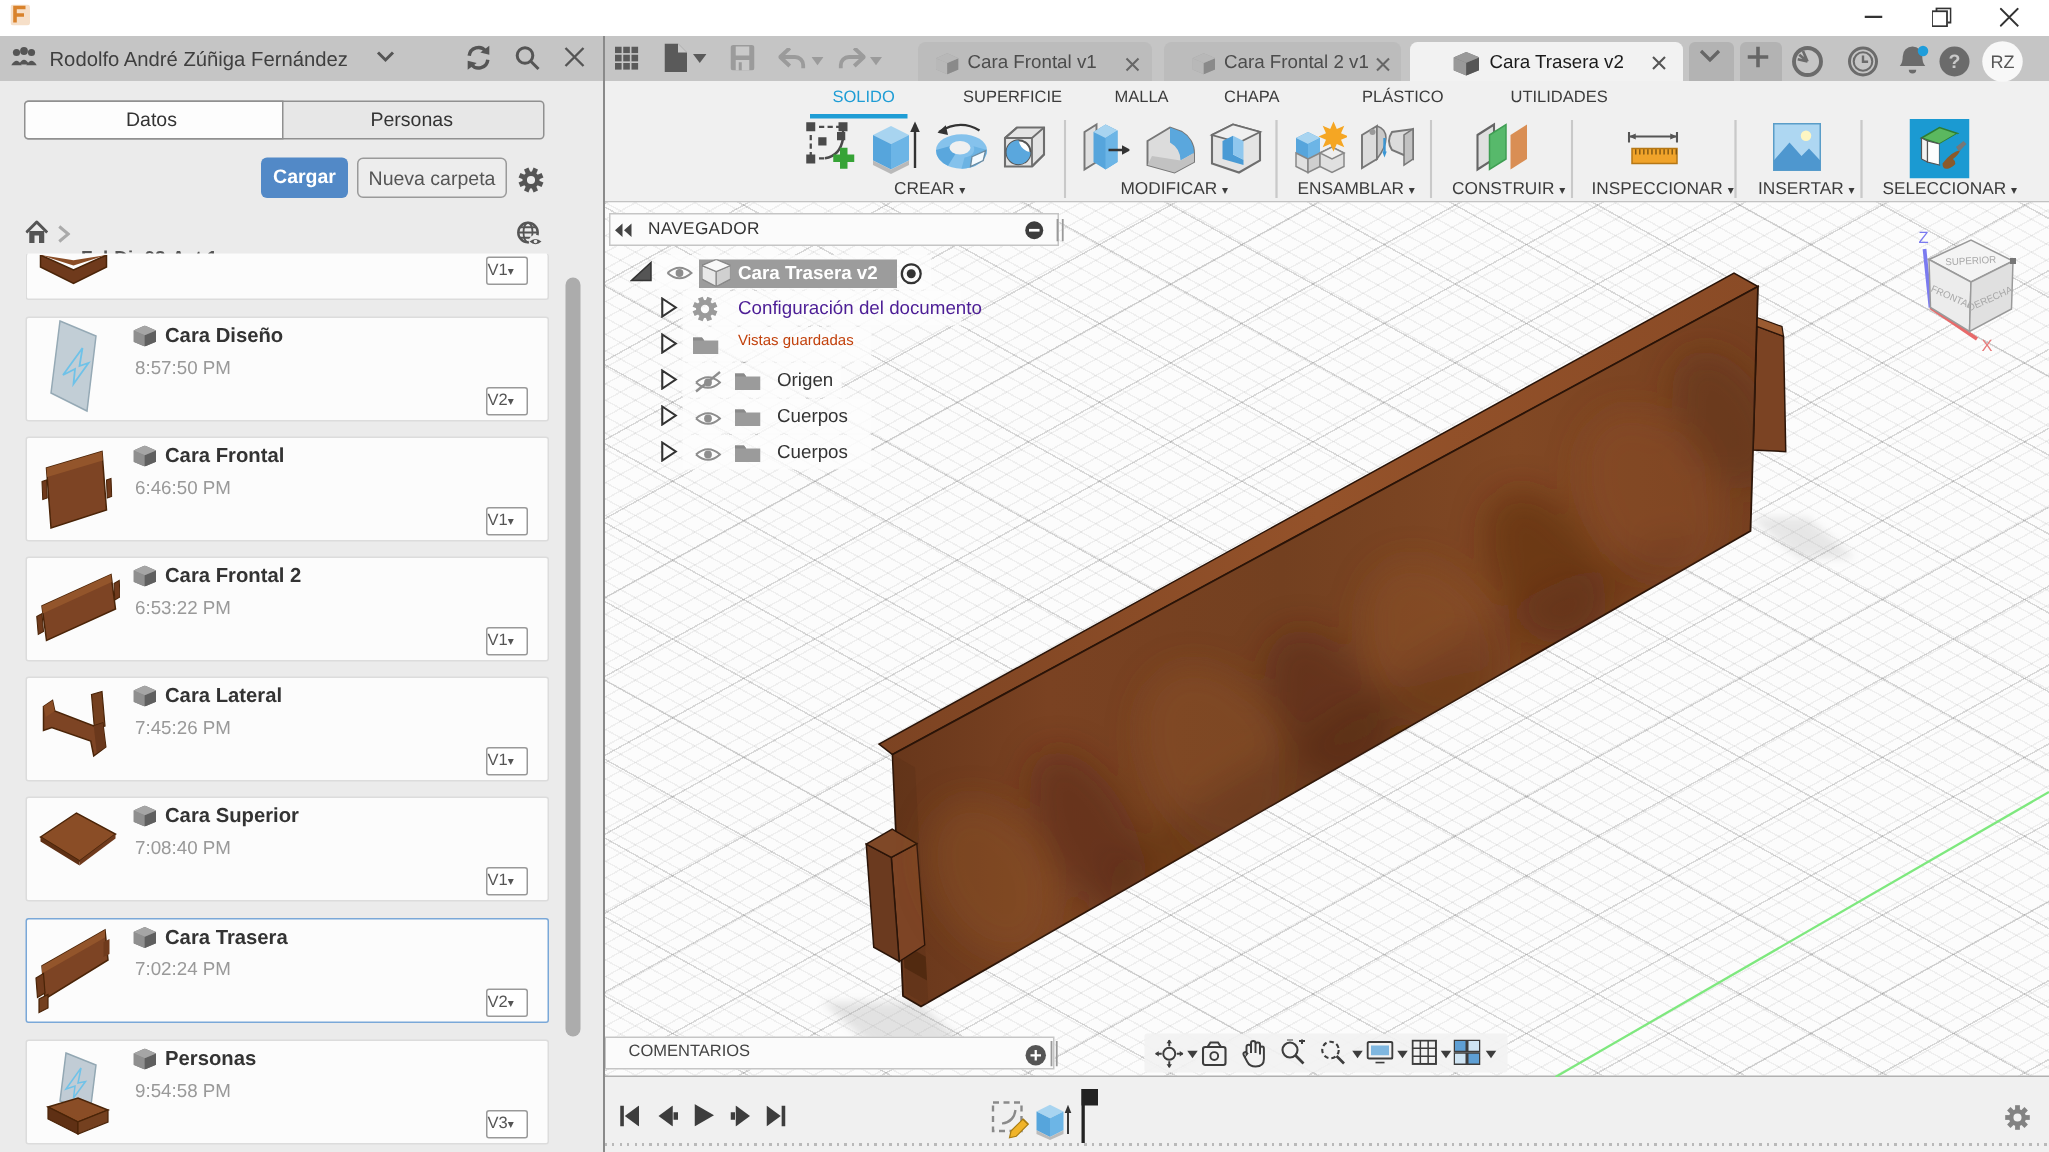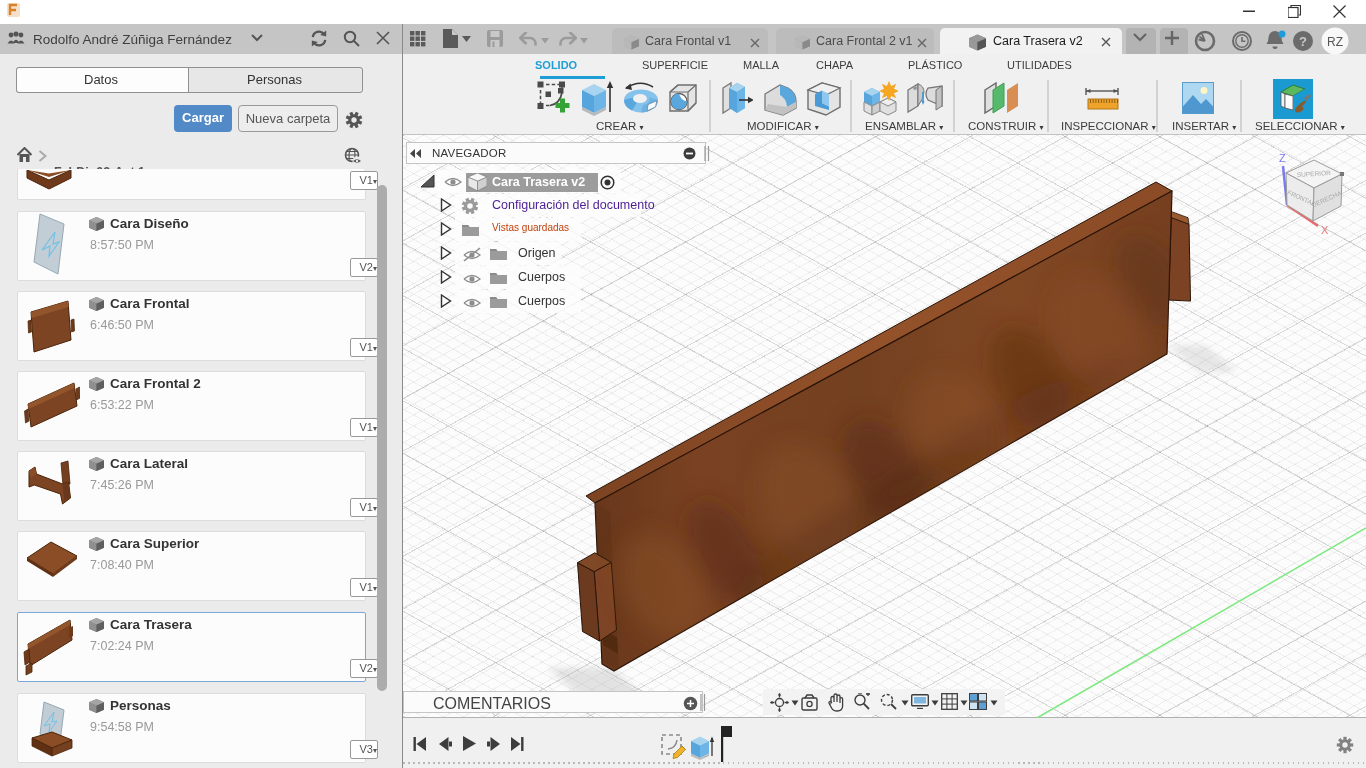--- a/index.html
+++ b/index.html
@@ -21,21 +21,21 @@
 .uname { position:absolute; left:33px; top:32px; font-size:13.5px; color:#3f3f3f; }
 .tabbox { position:absolute; left:16px; top:67px; width:347px; height:26px; border:1px solid #909090; border-radius:3px; background:#e7e7e7; }
 .tabdatos { position:absolute; left:16px; top:67px; width:173px; height:26px; background:#fdfdfd; border:1px solid #909090; border-radius:3px 0 0 3px; }
 .tabtext { position:absolute; top:72px; font-size:13px; color:#333; }
 .btn-cargar { position:absolute; left:174px; top:105px; width:58px; height:27px; background:#5289c7; border-radius:4px; color:#fff; font-weight:bold; font-size:13px; text-align:center; line-height:26px; }
 .btn-nueva { position:absolute; left:238px; top:105px; width:100px; height:27px; background:#ededed; border:1px solid #9a9a9a; border-radius:4px; color:#555; font-size:13px; text-align:center; line-height:25px; }
 .bcrumb { position:absolute; left:54px; top:149px; font-size:12.5px; font-weight:bold; color:#555;margin-top:16px; }
 .card { position:absolute; left:16.5px; width:349px; height:70px; background:#fcfcfc; border:1px solid #dcdcdc; border-radius:2px; }
 .ctitle { position:absolute; left:110px; font-size:13.5px; font-weight:bold; color:#333; }
 .ctime { position:absolute; left:90px; font-size:12.5px; color:#999; }
-.vbadge { position:absolute; left:350px; width:28px; height:19px; background:#fff; border:1px solid #999; border-radius:2px; font-size:11px; color:#555; text-align:right; line-height:17px; }
+.vbadge { position:absolute; left:324px; width:28px; height:19px; background:#fff; border:1px solid #999; border-radius:2px; font-size:11px; color:#555; text-align:left; line-height:17px; }
 .vdd { font-size:8px; color:#555; }
 .scroll { position:absolute; left:377px; top:185px; width:10px; height:506px; background:#acacac; border-radius:5px; }
 .doctab { position:absolute; top:28px; height:26px; background:#bcbcbc; border-radius:5px 5px 0 0; }
 .doctab.active { background:#f2f2f2; height:26px; }
 .dtext { position:absolute; top:34px; font-size:12.5px; color:#4c4c4c; }
 .chevbtn { position:absolute; top:28px; height:26px; background:#b3b3b3; border-radius:4px 4px 0 0; }
 .rtab { position:absolute; top:59px; font-size:11px; color:#3c3c3c; }
 .gtitle { position:absolute; top:120px; font-size:11.5px; color:#3c3c3c; }
 .diseno { position:absolute; left:414px; top:65px; width:107px; height:62px; background:#f7f7f7; border:1px solid #d2d2d2; border-radius:8px; font-size:11.5px; font-weight:bold; color:#333; text-align:center; line-height:62px; }
 .navhdr { position:absolute; left:406px; top:142px; width:300px; height:22px; background:#fbfbfb; border:1px solid #c5c5c5; z-index:5; }
@@ -342,21 +342,21 @@
     </svg>
     <svg style="position:absolute;left:1292px;top:30px;z-index:10" width="22" height="22" viewBox="0 0 22 22">
       <circle cx="11" cy="11" r="10" fill="#6b6b6b"></circle>
       <text x="11" y="15.5" font-size="13" font-weight="bold" fill="#c9c9c9" text-anchor="middle" font-family="Liberation Sans">?</text>
     </svg>
     <svg style="position:absolute;left:1321px;top:27px;z-index:10" width="28" height="28" viewBox="0 0 28 28">
       <circle cx="14" cy="14" r="13.5" fill="#f8f8f8"></circle>
       <text x="14" y="18.5" font-size="12" fill="#555" text-anchor="middle" font-family="Liberation Sans">RZ</text>
     </svg>
 
-<div class="rtab" style="left:535px;color:#1f9dd5;font-weight:bold">SOLIDO</div>
+<div class="rtab" style="left:555px;color:#1f9dd5;font-weight:normal">SOLIDO</div>
 <div class="rtab" style="left:642px">SUPERFICIE</div>
 <div class="rtab" style="left:743px">MALLA</div>
 <div class="rtab" style="left:816px">CHAPA</div>
 <div class="rtab" style="left:908px">PLÁSTICO</div>
 <div class="rtab" style="left:1007px">UTILIDADES</div>
 <div style="position:absolute;left:540px;top:76px;width:65px;height:3px;background:#1f9dd5"></div>
 <svg style="position:absolute;left:537px;top:81px;z-index:10" width="36" height="36" viewBox="0 0 36 36">
       <g stroke="#4a4a4a" stroke-width="1.5" fill="none">
 <path d="M9 3.5 h16 M3.5 9 v14 M25 3.5 v6 M9 24.5 h4" stroke-dasharray="3.5 2.2"></path>
 <path d="M13 24.5 q10 -1.5 12 -13" stroke-width="1.7"></path>
@@ -645,21 +645,21 @@
 <text x="86" y="89" font-size="11" fill="#e87a7a" font-family="Liberation Sans">X</text>
 <polygon points="51,28 79,15 107,29 79,43" fill="#f4f4f4" stroke="#9a9a9a"></polygon>
 <polygon points="51,28 79,43 78,76 52,60" fill="#ececec" stroke="#9a9a9a"></polygon>
 <polygon points="79,43 107,29 106,61 78,76" fill="#e0e0e0" stroke="#9a9a9a"></polygon>
 <text x="79" y="31" font-size="6.5" fill="#a8a8a8" text-anchor="middle" font-family="Liberation Sans" transform="rotate(-3 79 32)">SUPERIOR</text>
 <text x="65" y="55" font-size="6.5" fill="#a8a8a8" text-anchor="middle" font-family="Liberation Sans" transform="rotate(24 65 56)">FRONTAL</text>
 <text x="93" y="56" font-size="6.5" fill="#a8a8a8" text-anchor="middle" font-family="Liberation Sans" transform="rotate(-24 93 57)">DERECHA</text>
 <rect x="105" y="27" width="4" height="4" fill="#777"></rect>
 </svg>
 <div class="combar"></div>
-<div style="position:absolute;left:433px;top:695px;font-size:16px;color:#444">COMENTARIOS</div>
+<div style="position:absolute;left:419px;top:695px;font-size:11px;color:#444">COMENTARIOS</div>
 <div class="navtools"></div>
 <svg style="position:absolute;left:770px;top:693px;z-index:10" width="19" height="19" viewBox="0 0 19 19">
       <circle cx="9.5" cy="9.5" r="4" fill="none" stroke="#3d3d3d" stroke-width="1.3"></circle>
       <path d="M9.5 0.5 v4 M9.5 14.5 v4 M0.5 9.5 h4 M14.5 9.5 h4" stroke="#3d3d3d" stroke-width="1.3"></path>
       <path d="M7.7 2.5 L9.5 0 l1.8 2.5 z M7.7 16.5 L9.5 19 l1.8 -2.5 z M2.5 7.7 L0 9.5 l2.5 1.8 z M16.5 7.7 L19 9.5 l-2.5 1.8 z" fill="#3d3d3d"></path>
     </svg>
     <svg style="position:absolute;left:791px;top:700px;z-index:10" width="8" height="6" viewBox="0 0 8 6">
       <path d="M0.5 0.5 h7 l-3.5 5 z" fill="#3d3d3d"></path>
     </svg>
     <svg style="position:absolute;left:801px;top:694px;z-index:10" width="17" height="17" viewBox="0 0 17 17">

